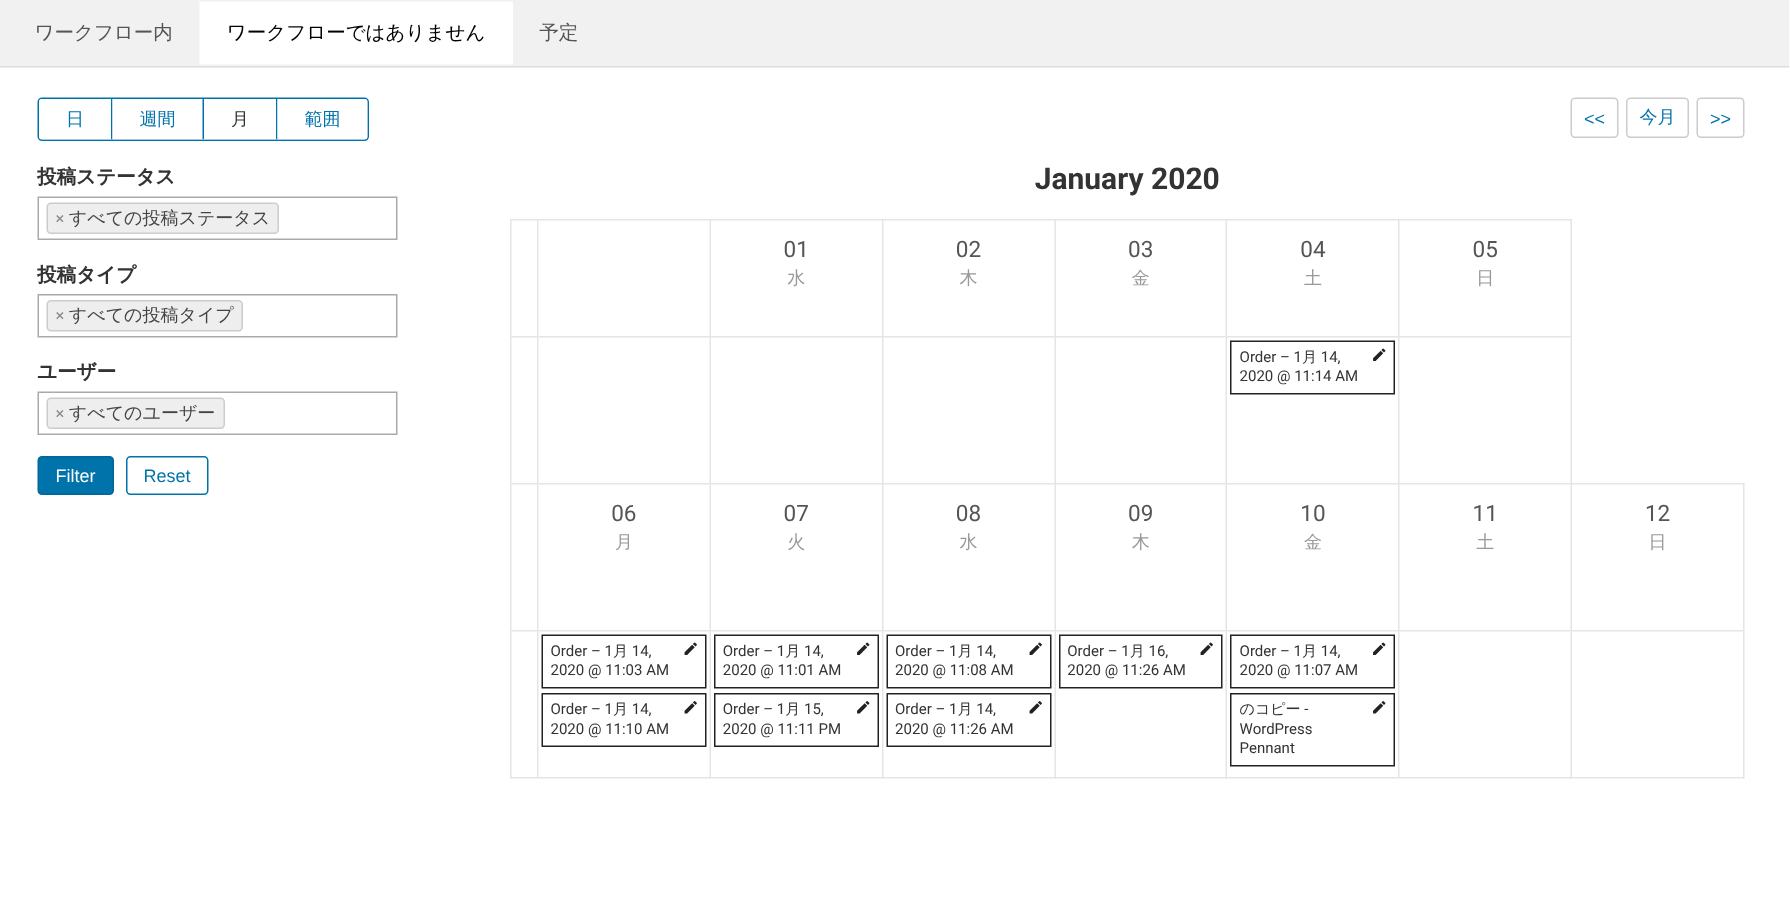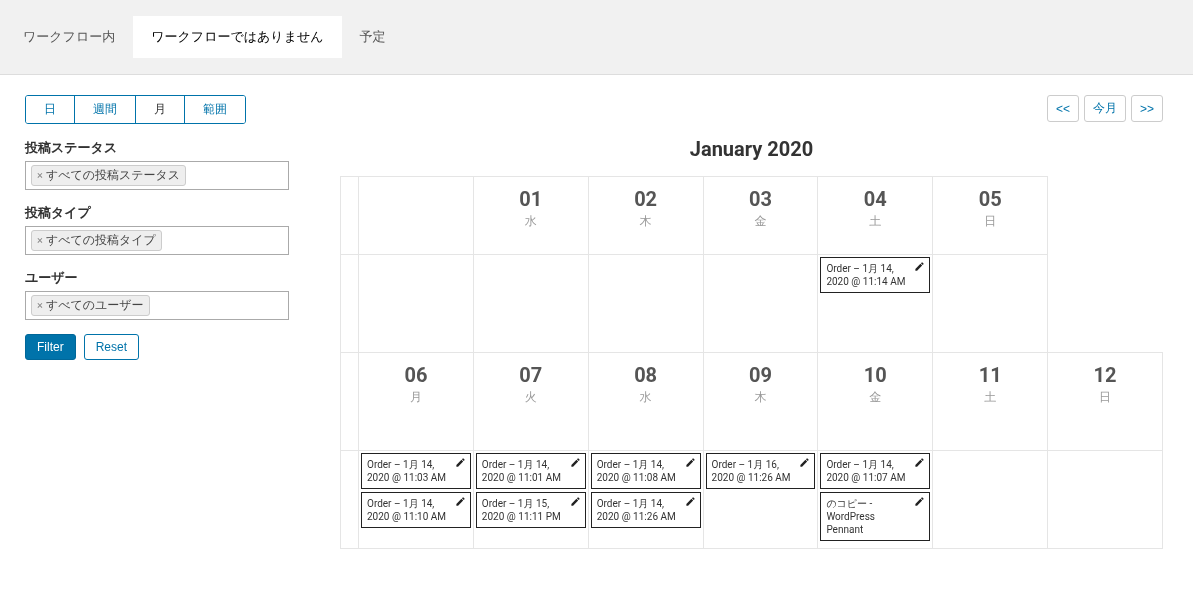--- a/index.html
+++ b/index.html
@@ -1,42 +1,42 @@
 <!DOCTYPE html>
 <html><head>
 <meta charset="utf-8">
 <style>
 * { box-sizing: border-box; margin: 0; padding: 0; }
 body { font-family: -apple-system, BlinkMacSystemFont, "Segoe UI", Roboto, sans-serif; font-size: 13px; color: #333; background: #fff; }
-.tabs { display: flex; background: #f1f1f1; border-bottom: 1px solid #ddd; padding: 16px 5px; }
+.tabs { display: flex; background: #f1f1f1; border-bottom: 1px solid #ddd; padding: 1px 5px; }
 .tab { padding: 12px 18px; color: #555; cursor: pointer; font-size: 13px; }
 .tab.active { background: #fff; color: #000; }
 .main { display: flex; padding: 20px 10px; gap: 20px; }
 .sidebar { width: 310px; padding-left: 15px; }
 .view-btns { display: inline-flex; border: 1px solid #0073aa; border-radius: 3px; overflow: hidden; margin-bottom: 15px; }
 .view-btn { padding: 5px 18px; font-size: 12px; color: #0073aa; background: #fff; border: none; border-right: 1px solid #0073aa; cursor: pointer; }
 .view-btn:last-child { border-right: none; }
 .view-btn.active { background: #fff; color: #333; font-weight: 500; }
 .filter-group { margin-bottom: 14px; }
 .filter-label { font-weight: bold; font-size: 13px; margin-bottom: 4px; display: block; }
-.filter-box { border: 1px solid #aaa; background: #fff; padding: 3px 5px; width: 264px; }
+.filter-box { border: 1px solid #aaa; background: #fff; padding: 3px 5px; width: 240px; }
 .tag { display: inline-block; background: #eee; border: 1px solid #ccc; border-radius: 3px; padding: 1px 5px; font-size: 12px; color: #444; }
 .tag-x { color: #888; margin-right: 3px; font-size: 11px; cursor: pointer; }
 .action-btns { display: flex; gap: 8px; margin-top: 5px; }
 .btn-primary { background: #0073aa; color: #fff; border: 1px solid #006799; padding: 5px 11px; border-radius: 3px; cursor: pointer; font-size: 12px; }
 .btn-secondary { background: #fff; color: #0073aa; border: 1px solid #0073aa; padding: 5px 11px; border-radius: 3px; cursor: pointer; font-size: 12px; }
 .calendar-area { flex: 1; padding-right: 20px; }
 .cal-nav { display: flex; justify-content: flex-end; gap: 5px; margin-bottom: 15px; }
 .nav-btn { border: 1px solid #ccc; background: #fff; color: #0073aa; padding: 4px 8px; border-radius: 3px; cursor: pointer; font-size: 12px; }
 .cal-title { text-align: center; font-weight: bold; font-size: 20px; color: #333; margin-bottom: 15px; }
 .cal-grid { border-collapse: collapse; width: 100%; table-layout: fixed; }
 .cal-grid td { border: 1px solid #e5e5e5; vertical-align: top; padding: 0; height: 98px; }
 .cal-grid tr:first-child td { height: 78px; }
 .day-head { text-align: center; padding: 10px 0 6px; }
-.day-num { font-weight: bold; font-size: 20px; color: #555; }
+.day-num { font-weight: normal; font-size: 15px; color: #555; }
 .day-wk { color: #999; font-size: 12px; margin-top: 2px; }
 .events { padding: 2px; }
 .event { border: 1px solid #222; background: #fff; padding: 4px 5px; font-size: 10px; line-height: 1.3; position: relative; margin-bottom: 3px; cursor: pointer; }
 .event-title { padding-right: 15px; word-wrap: break-word; }
 .edit-icon { position: absolute; top: 3px; right: 4px; width: 11px; height: 11px; }
 .edit-icon svg { width: 11px; height: 11px; fill: #222; }
 .first-col { width: 18px; }
 </style>
 </head>
 <body>

